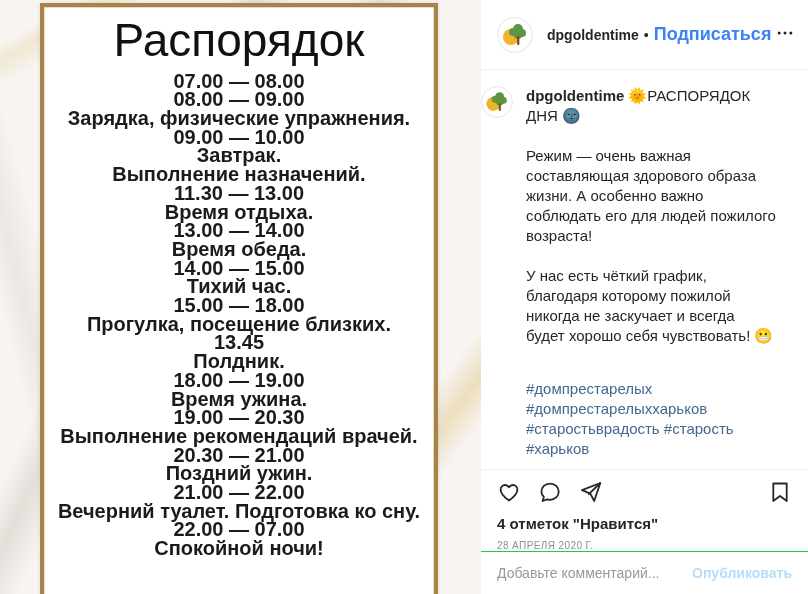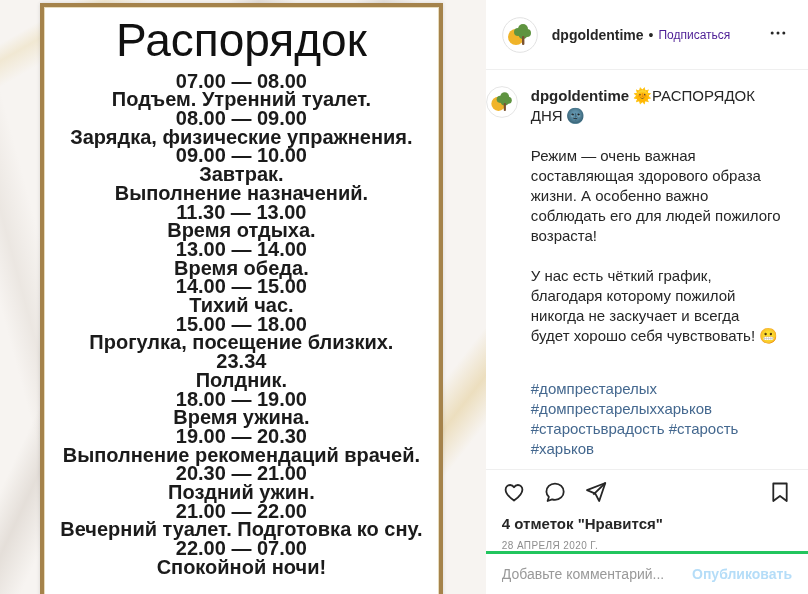--- a/index.html
+++ b/index.html
@@ -51,21 +51,21 @@
   .ig-header {
     height:70px; flex:0 0 70px;
     display:flex; align-items:center;
     padding:0 16px;
     border-bottom:1px solid #efefef;
   }
   .avatar { width:36px; height:36px; flex:0 0 36px; border-radius:50%; }
   .avatar svg { width:100%; height:100%; display:block; }
   .uname { font-size:14px; font-weight:700; color:#262626; margin-left:14px; }
   .sep { margin:0 5px; font-size:14px; color:#262626; }
-  .follow { font-size:12px; font-weight:400; color:#4c1d95; cursor:pointer; background:none; border:none; font-family:inherit; }
+  .follow { font-size:18px; font-weight:700; color:#3b82f6; cursor:pointer; background:none; border:none; font-family:inherit; }
   .more-btn { margin-left:auto; background:none; border:none; cursor:pointer; padding:4px; }
 
   .caption-area {
     flex:1 1 auto; overflow:hidden;
     padding:16px 16px 0 0;
     display:flex;
   }
   .cap-avatar { width:32px; height:32px; flex:0 0 32px; border-radius:50%; }
   .cap-avatar svg { width:100%; height:100%; display:block; }
   .cap-body { margin-left:13px; width:250px; font-size:15px; line-height:20px; }
@@ -83,21 +83,21 @@
   }
   .act-icon { width:24px; height:24px; margin-right:17px; cursor:pointer; background:none; border:none; padding:0; }
   .act-icon svg { width:24px; height:24px; display:block; }
   .save-btn { margin-left:auto; margin-right:0; }
   .likes-row { padding:2px 16px 0; font-size:15px; font-weight:700; cursor:pointer; }
   .date-row { padding:8px 16px 0; font-size:10px; letter-spacing:.4px; color:#8e8e8e; }
 
   .comment-row {
     margin-top:auto;
     flex:0 0 43px;
-    border-top:3px solid #22c55e;
+    border-top:1px solid #22c55e;
     display:flex; align-items:center;
     padding:0 16px;
   }
   .comment-input {
     flex:1; border:none; outline:none;
     font-family:inherit; font-size:14px; color:#262626;
   }
   .comment-input::placeholder { color:#999; }
   .publish-btn {
     background:none; border:none;
@@ -107,35 +107,34 @@
 </style>
 </head>
 <body>
 
 <div class="post-image">
   <div class="card">
     <div class="card-title">Распорядок</div>
 
     <div>
       <div class="sched-line">07.00 — 08.00</div>
-      <div class="sched-line">Подъем. Утренний туалет.</div>
       <div class="sched-line">08.00 — 09.00</div>
       <div class="sched-line">Зарядка, физические упражнения.</div>
       <div class="sched-line">09.00 — 10.00</div>
       <div class="sched-line">Завтрак.</div>
       <div class="sched-line">Выполнение назначений.</div>
       <div class="sched-line">11.30 — 13.00</div>
       <div class="sched-line">Время отдыха.</div>
       <div class="sched-line">13.00 — 14.00</div>
       <div class="sched-line">Время обеда.</div>
       <div class="sched-line">14.00 — 15.00</div>
       <div class="sched-line">Тихий час.</div>
       <div class="sched-line">15.00 — 18.00</div>
       <div class="sched-line">Прогулка, посещение близких.</div>
-      <div class="sched-line">23.34</div>
+      <div class="sched-line">13.45</div>
       <div class="sched-line">Полдник.</div>
       <div class="sched-line">18.00 — 19.00</div>
       <div class="sched-line">Время ужина.</div>
       <div class="sched-line">19.00 — 20.30</div>
       <div class="sched-line">Выполнение рекомендаций врачей.</div>
       <div class="sched-line">20.30 — 21.00</div>
       <div class="sched-line">Поздний ужин.</div>
       <div class="sched-line">21.00 — 22.00</div>
       <div class="sched-line">Вечерний туалет. Подготовка ко сну.</div>
       <div class="sched-line">22.00 — 07.00</div>

